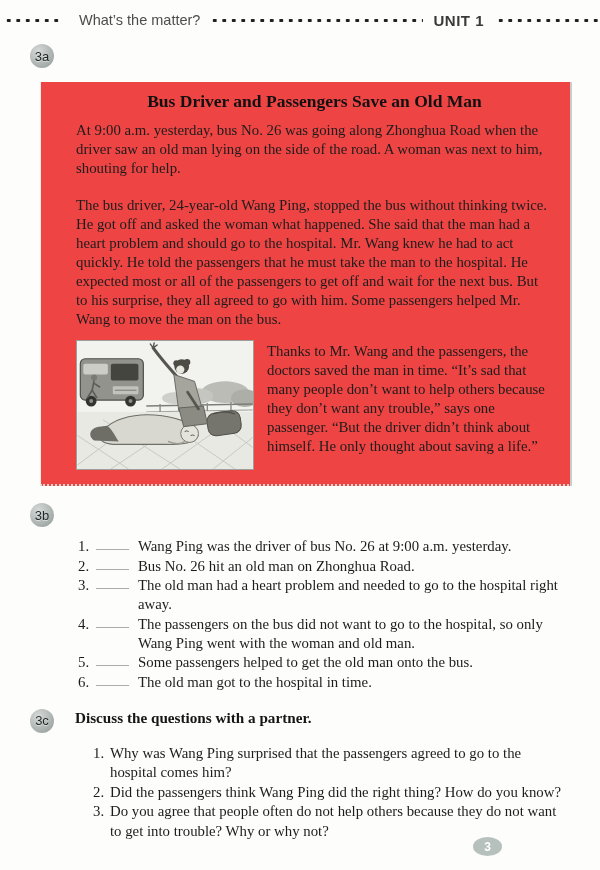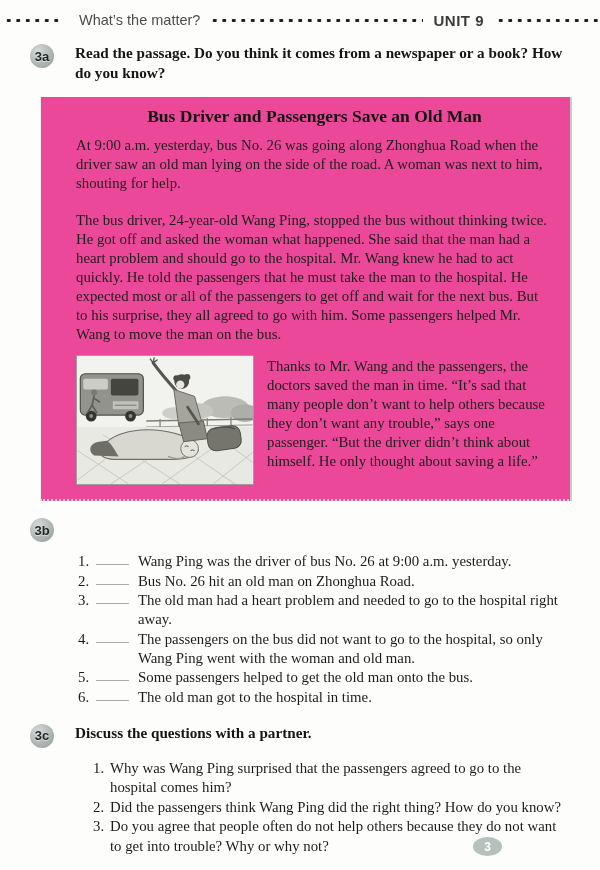--- a/index.html
+++ b/index.html
@@ -33,37 +33,37 @@
     font-family:"Liberation Sans", sans-serif;
     font-weight:bold; font-size:15px; color:#3a3a3a; letter-spacing:0.5px; white-space:nowrap;
   }
 
   
   .section { display:flex; align-items:flex-start; padding-left:30px; }
   .badge {
     flex:0 0 24px; width:24px; height:24px; border-radius:50%;
     background:radial-gradient(circle at 35% 30%, #d6dad8, #a6aeac 68%, #8f9795);
     color:#1e2726; font-family:"Liberation Sans", sans-serif;
-    font-weight:bold; font-size:13px;
+    font-weight:normal; font-size:13px;
     display:flex; align-items:center; justify-content:center;
     text-shadow:0 1px 0 rgba(255,255,255,0.5);
     margin-right:21px; margin-top:1px;
   }
   .instruction {
     font-weight:bold; font-size:15.2px; line-height:20px; max-width:500px; color:#151515;
   }
 
   .sec-3a { margin-top:13px; }
   .sec-3b { margin-top:16px;gap:35px; }
   .sec-3c { margin-top:16px; }
 
   
   .passage-box {
     margin:14px 28px 0 40px;
-    background:#ec4899;
+    background:#ef4444;
     border-right:2px solid #cbcbc7;
     border-bottom:2px dotted #d7d7d2;
     border-left:1px solid #efede9;
     padding:8px 17px 14px 35px;
   }
   .passage-title {
     text-align:center; font-weight:bold; font-size:17.5px; line-height:22px;
     margin-bottom:9px; color:#111;
   }
   .passage p { font-size:14.8px; line-height:19px; }
@@ -106,27 +106,26 @@
 </style>
 </head>
 <body>
 
 <div class="page">
 
   <div class="header">
     <div class="dots dots-left"></div>
     <div class="header-title">What’s the matter?</div>
     <div class="dots dots-mid"></div>
-    <div class="header-unit">UNIT 9</div>
+    <div class="header-unit">UNIT 1</div>
     <div class="dots dots-right"></div>
   </div>
 
   <div class="section sec-3a">
     <div class="badge">3a</div>
-    <div class="instruction">Read the passage. Do you think it comes from a newspaper or a book? How do you know?</div>
   </div>
 
   <div class="passage-box passage">
     <div class="passage-title">Bus Driver and Passengers Save an Old Man</div>
     <p class="para-1">At 9:00 a.m. yesterday, bus No. 26 was going along Zhonghua Road when the driver saw an old man lying on the side of the road. A woman was next to him, shouting for help.</p>
     <p class="para-2">The bus driver, 24-year-old Wang Ping, stopped the bus without thinking twice. He got off and asked the woman what happened. She said that the man had a heart problem and should go to the hospital. Mr. Wang knew he had to act quickly. He told the passengers that he must take the man to the hospital. He expected most or all of the passengers to get off and wait for the next bus. But to his surprise, they all agreed to go with him. Some passengers helped Mr. Wang to move the man on the bus.</p>
     <div class="passage-figure-row">
       <div class="illustration">
         <svg viewBox="0 0 178 130" xmlns="http://www.w3.org/2000/svg">
 

